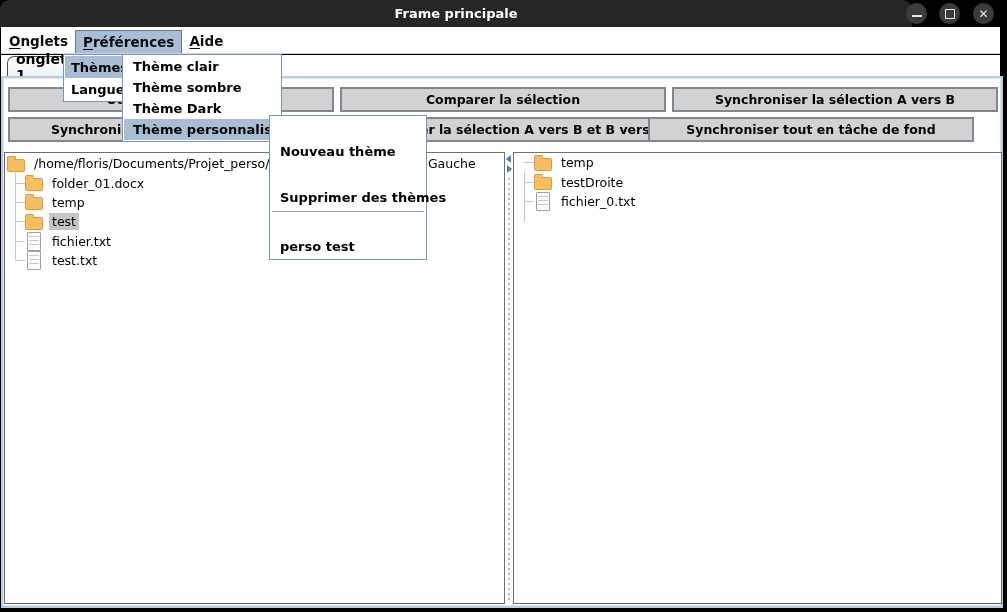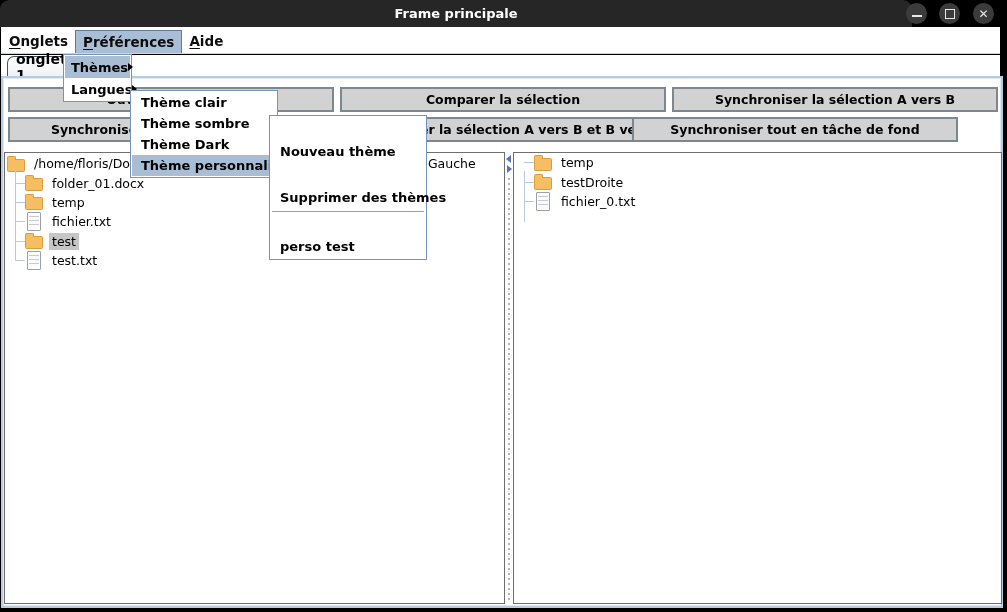--- a/index.html
+++ b/index.html
@@ -40,21 +40,21 @@
 
   
   .btn{position:absolute;width:326px;height:25px;box-sizing:border-box;background:#d2d2d2;
        border:2px solid #7e8790;color:#000;font-weight:bold;font-size:12.5px;
        display:flex;align-items:center;justify-content:center;white-space:nowrap;overflow:hidden;}
   .btn:nth-of-type(1){left:8px;top:87px;}
   .btn:nth-of-type(2){left:340px;top:87px;}
   .btn:nth-of-type(3){left:672px;top:87px;}
   .btn:nth-of-type(4){left:8px;top:117px;}
   .btn:nth-of-type(5){left:340px;top:117px;}
-  .btn:nth-of-type(6){left:632px;top:117px;}
+  .btn:nth-of-type(6){left:648px;top:117px;}
 
   
   .panel{position:absolute;top:152px;height:452px;box-sizing:border-box;background:#fff;
          border:1px solid #6f6f6f;overflow:hidden;}
   .panel.left{left:4px;width:501px;}
   .panel.right{left:513px;width:489px;}
   .tree{position:absolute;inset:0;font-size:12.5px;color:#000;}
   .tree-row{position:relative;height:19.4px;display:flex;align-items:center;}
   .tree-row.root{margin-top:1px;padding-left:2px;}
   .tree-row.child{padding-left:10px;}
@@ -84,21 +84,21 @@
   .popup{position:absolute;background:#fff;border:1px solid #7693bd;box-sizing:border-box;
          z-index:40;padding:1px;}
   .popup .menu-item{display:flex;align-items:center;font-weight:bold;font-size:13px;color:#000;
          padding:0 5px 0 6px;white-space:nowrap;}
   .popup .menu-item.hl{background:#a9bed5;}
   .popup .menu-sep{border-top:1px solid #9aa0a6;margin:3px 1px;}
   .submenu-arrow{margin-left:auto;width:0;height:0;border-left:5px solid #000;
          border-top:4px solid transparent;border-bottom:4px solid transparent;flex:none;}
   .popup.dd1{left:63px;top:54px;width:69px;}
   .popup.dd1 .menu-item{height:22px;}
-  .popup.dd2{left:130px;top:54px;width:148px;margin-top:36px;}
+  .popup.dd2{left:122px;top:54px;width:160px;}
   .popup.dd2 .menu-item{height:21px;padding-left:9px;}
   .popup.dd3{left:269px;top:115px;width:158px;}
   .popup.dd3 .menu-item{height:21.5px;padding-left:9px;margin-top:24px;}
 </style>
 </head>
 <body>
 
 <div class="window">
 
   <div class="titlebar">
@@ -152,33 +152,33 @@
           </span>
           <span class="tree-label">folder_01.docx</span>
         </div>
         <div class="tree-row child">
           <span class="stub"></span>
           <span class="iconbox">
             <span class="folder-icon"></span>
           </span>
           <span class="tree-label">temp</span>
         </div>
+        <div class="tree-row child selected">
+          <span class="stub"></span>
+          <span class="iconbox">
+            <span class="folder-icon"></span>
+          </span>
+          <span class="tree-label">test</span>
+        </div>
         <div class="tree-row child">
           <span class="stub"></span>
           <span class="iconbox">
             <span class="file-icon"></span>
           </span>
           <span class="tree-label">fichier.txt</span>
-        </div>
-        <div class="tree-row child selected">
-          <span class="stub"></span>
-          <span class="iconbox">
-            <span class="folder-icon"></span>
-          </span>
-          <span class="tree-label">test</span>
         </div>
         <div class="tree-row child">
           <span class="stub"></span>
           <span class="iconbox">
             <span class="file-icon"></span>
           </span>
           <span class="tree-label">test.txt</span>
         </div>
         <div class="guide" style="top: 18px; height: 89.3px;"></div>
       </div>

